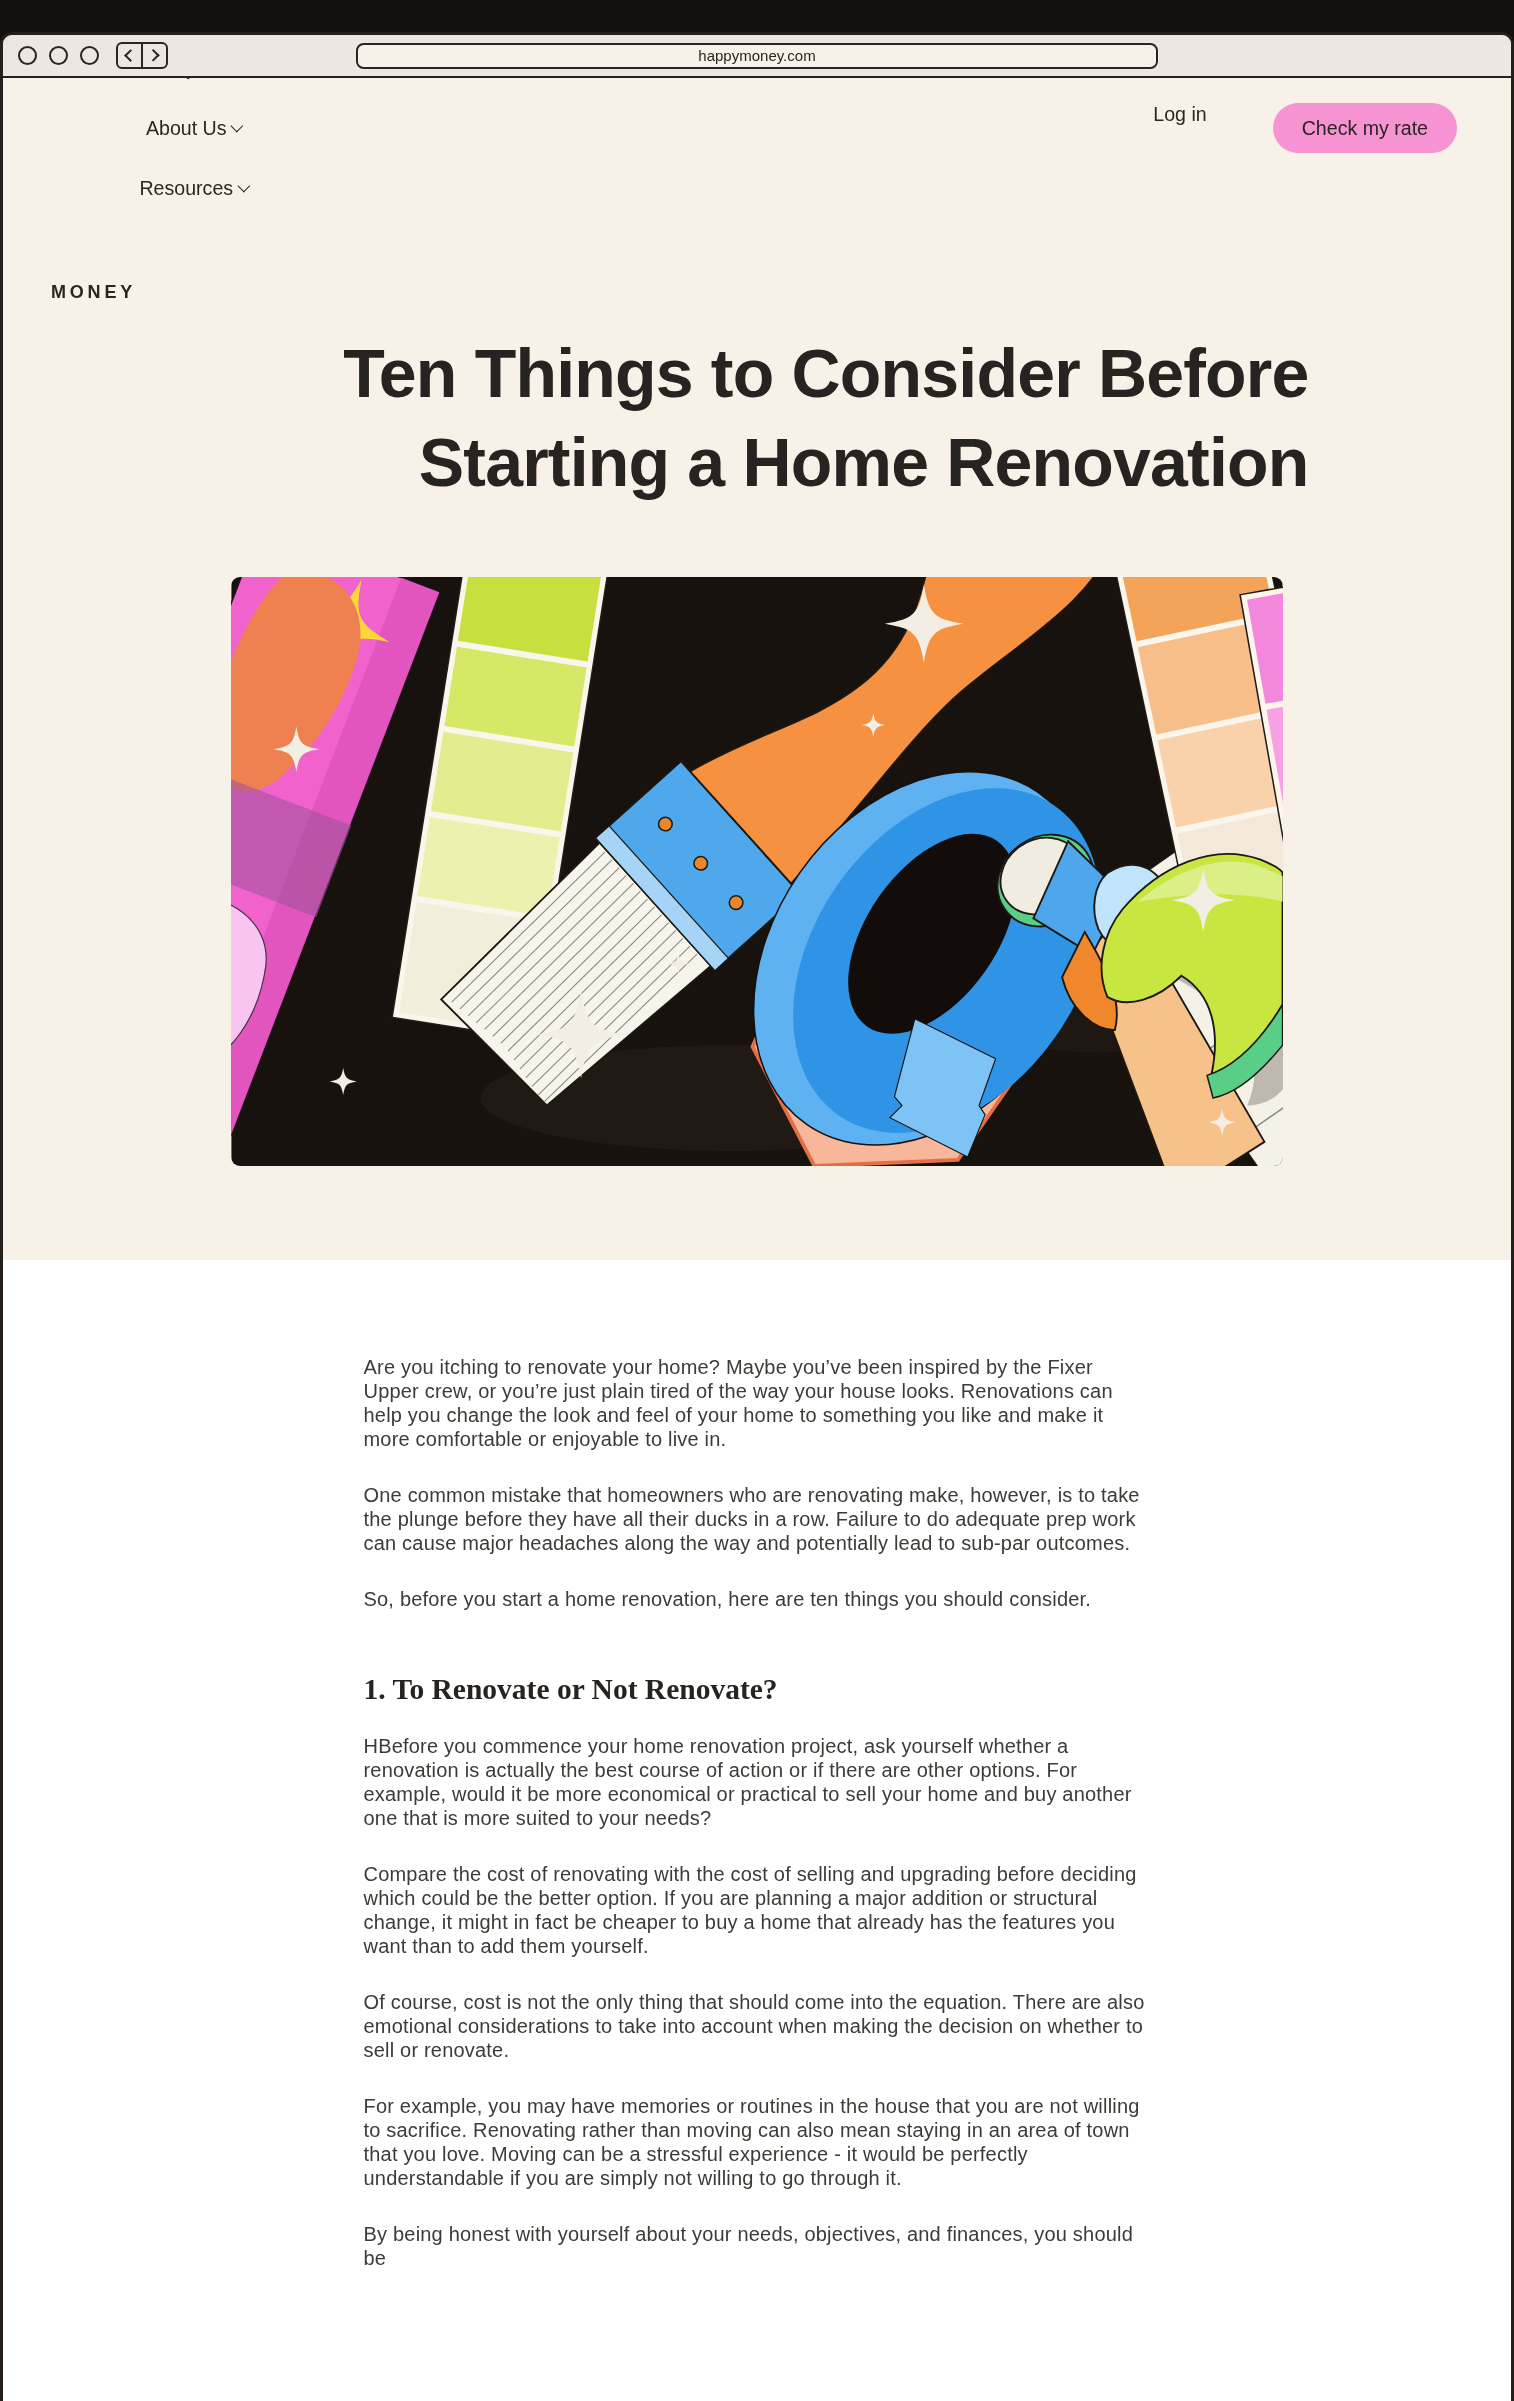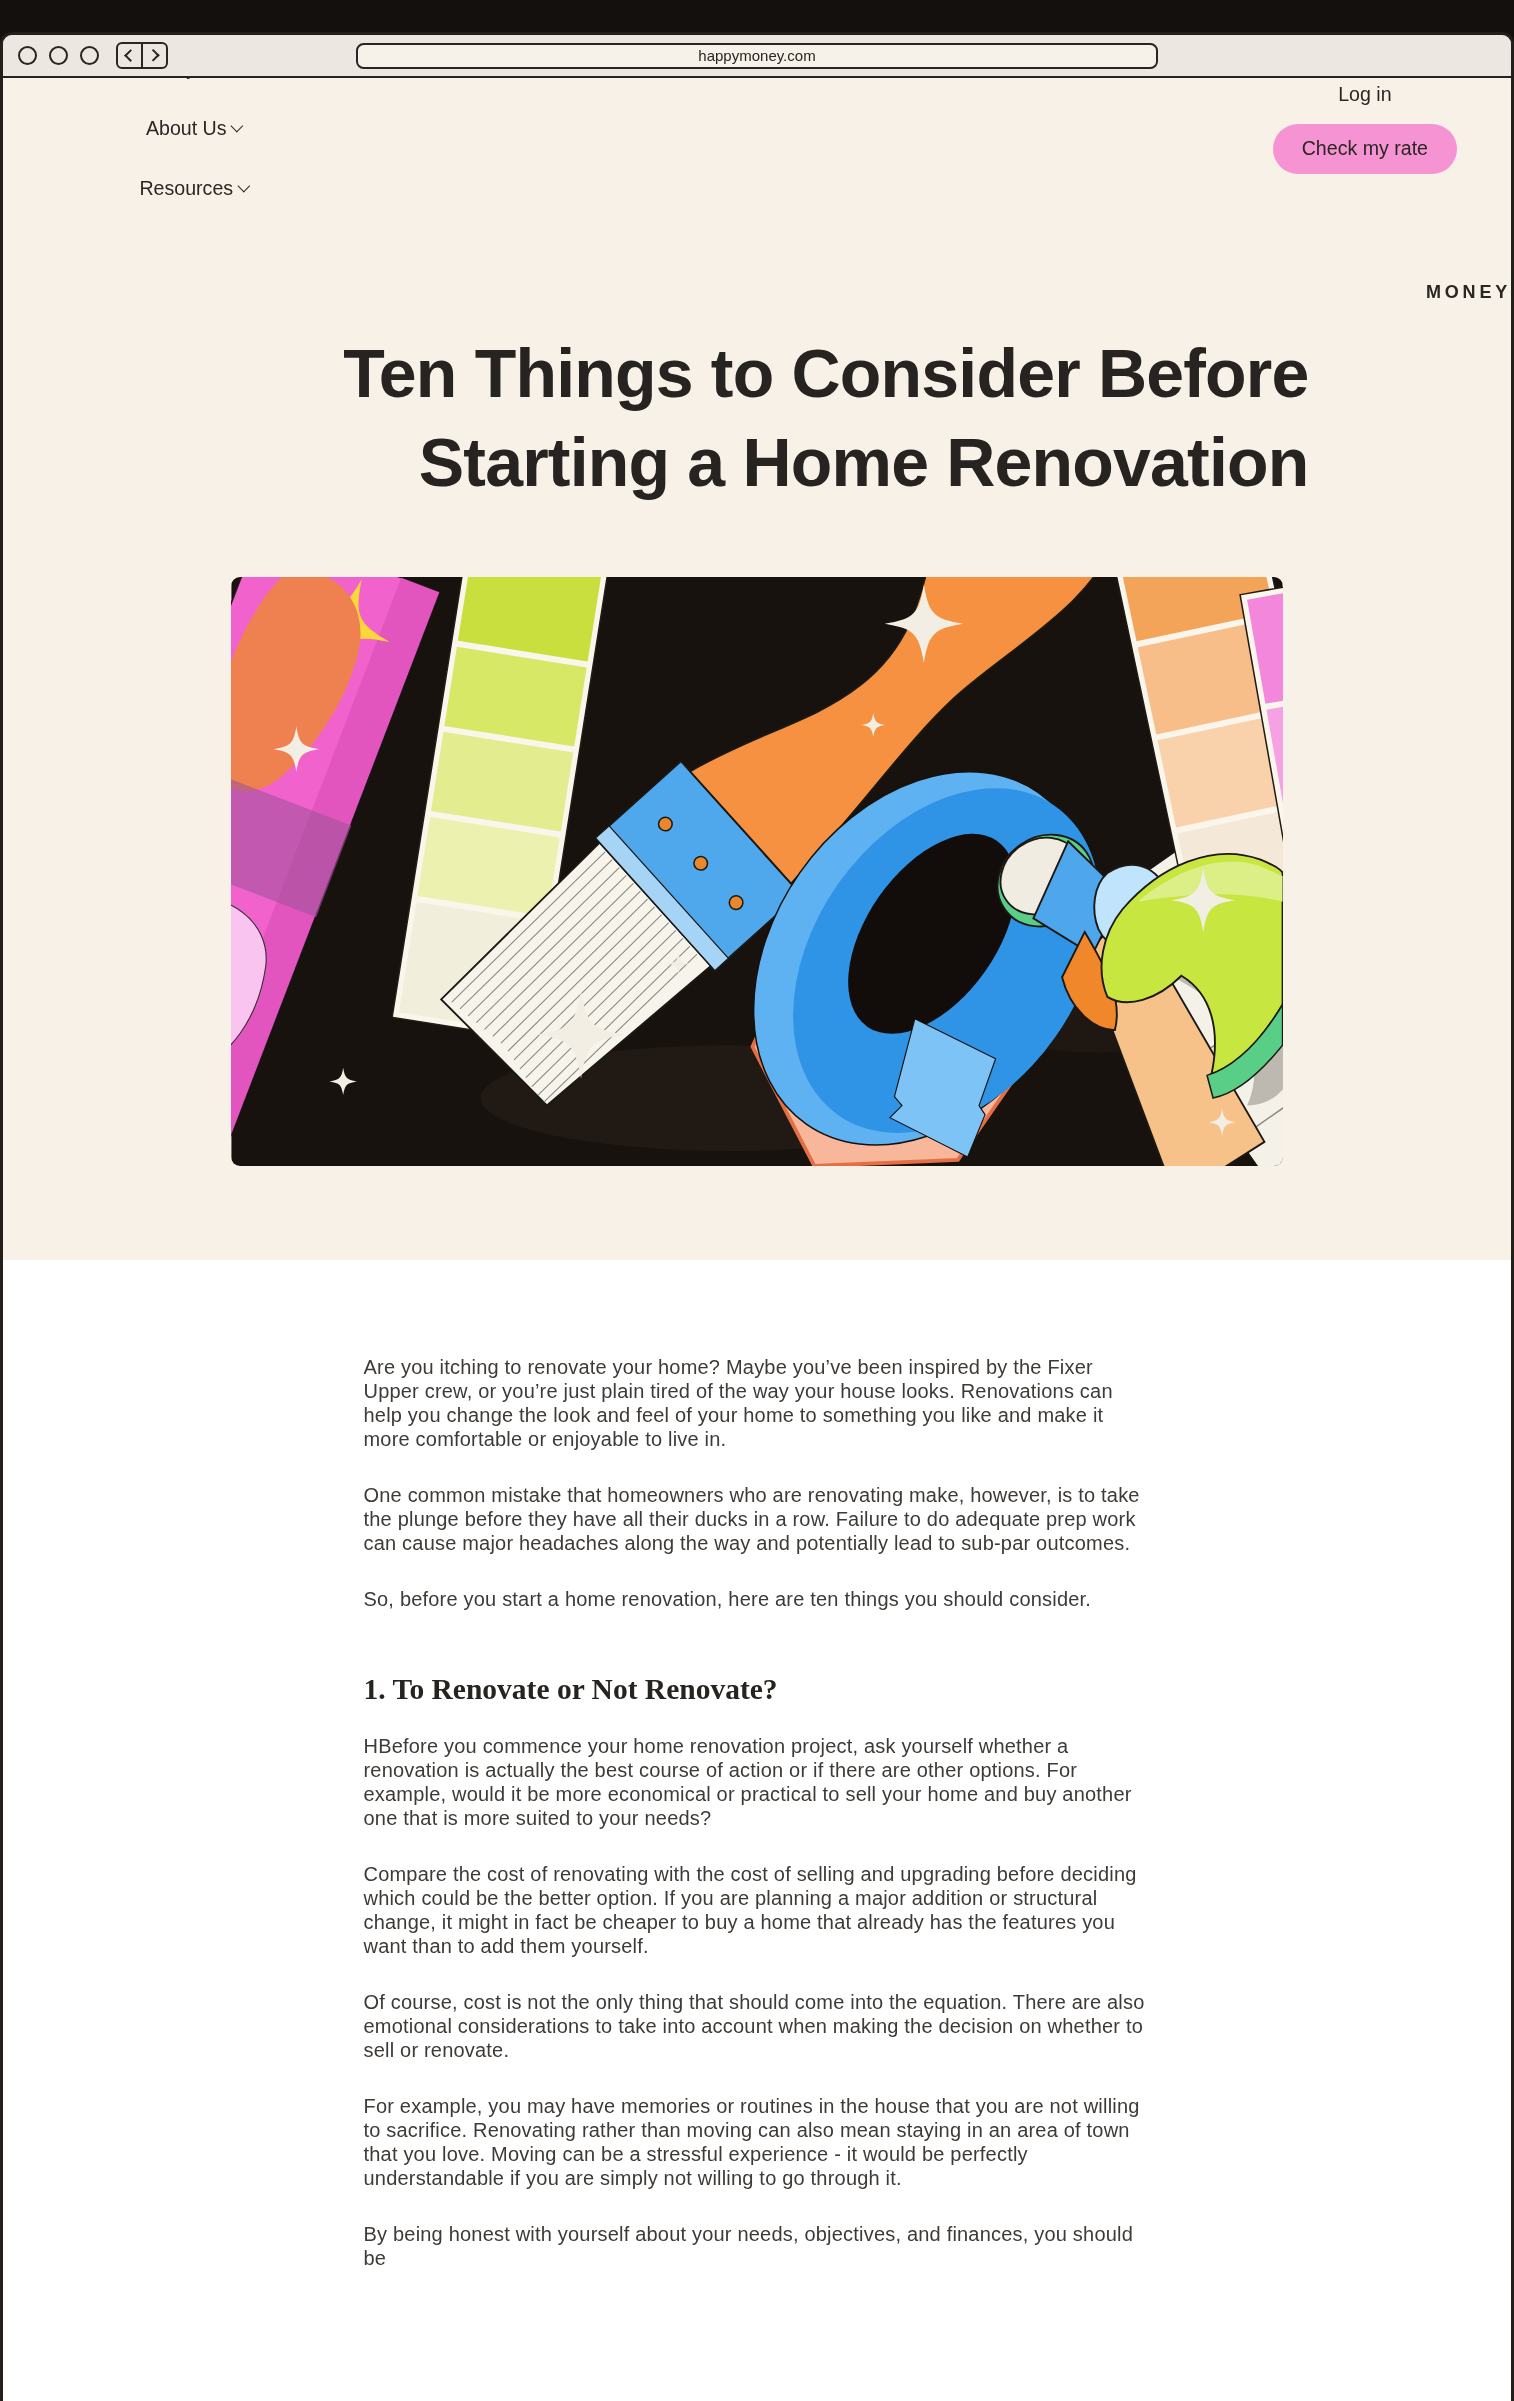--- a/index.html
+++ b/index.html
@@ -18,25 +18,25 @@
   .urlpill{position:absolute;left:50%;top:7.6px;transform:translateX(-50%);width:802px;height:26px;border:2.3px solid #2a2522;border-radius:7.6px;background:#f6f1e9;box-sizing:border-box;text-align:center;font-size:15px;color:#2a2522;font-family:"Liberation Sans",sans-serif;outline:none;}
   
   .cream{background:#f7f1e8;}
   .siteheader{height:100px;display:flex;align-items:center;padding:0 54px;}
   .logo{display:flex;align-items:center;gap:12px;cursor:pointer;}
   .logotext{font-size:35px;font-weight:800;letter-spacing:-0.8px;color:#231f1c;}
   .reg{font-size:11.3px;font-weight:700;color:#231f1c;vertical-align:super;margin-left:1.5px;}
   .mainnav{display:flex;align-items:center;gap:37px;margin-left:66px;flex-direction:column;}
   .navitem{display:flex;align-items:center;gap:7.6px;font-size:19.6px;color:#2b2724;cursor:pointer;}
   .ddchev{width:8.3px;height:8.3px;border-left:1.9px solid #2b2724;border-bottom:1.9px solid #2b2724;transform:rotate(-45deg) translate(0,-2.3px);}
-  .headright{margin-left:auto;display:flex;align-items:center;gap:18px;flex-direction:column;}
+  .headright{margin-left:auto;display:flex;align-items:flex-start;gap:66px;}
   .login{font-size:19.6px;color:#2b2724;cursor:pointer;}
   .cta{background:#f693d3;border:none;border-radius:30px;height:50px;padding:0 29px;font-size:19.6px;color:#2b2522;font-family:"Liberation Sans",sans-serif;cursor:pointer;}
   
-  .category{margin-top:104px;text-align:right;font-size:18px;font-weight:700;letter-spacing:3.8px;color:#2a2622;}
+  .category{margin-top:104px;text-align:left;font-size:18px;font-weight:700;letter-spacing:3.8px;color:#2a2622;padding-left:48px;}
   .title{margin:26px auto 0;width:1103px;text-align:right;font-size:68px;line-height:89px;font-weight:600;letter-spacing:-0.8px;color:#262320;}
   .heroimg{display:block;width:1052px;height:589px;margin:70px auto 0;border-radius:9px;overflow:hidden;}
   .creampad{padding-bottom:94px;}
   
   .bodysection{background:#ffffff;padding:95px 0 151px 0;}
   .col{width:787px;margin:0 auto;}
   .col p{font-size:20px;line-height:24px;letter-spacing:0.2px;color:#3e3a36;margin:0 0 32px 0;}
   .col h2{font-size:29.5px;line-height:36px;font-weight:600;color:#27231f;margin:60px 0 27px 0;letter-spacing:0;font-family:Liberation Serif, serif;}
 </style>
 </head>

